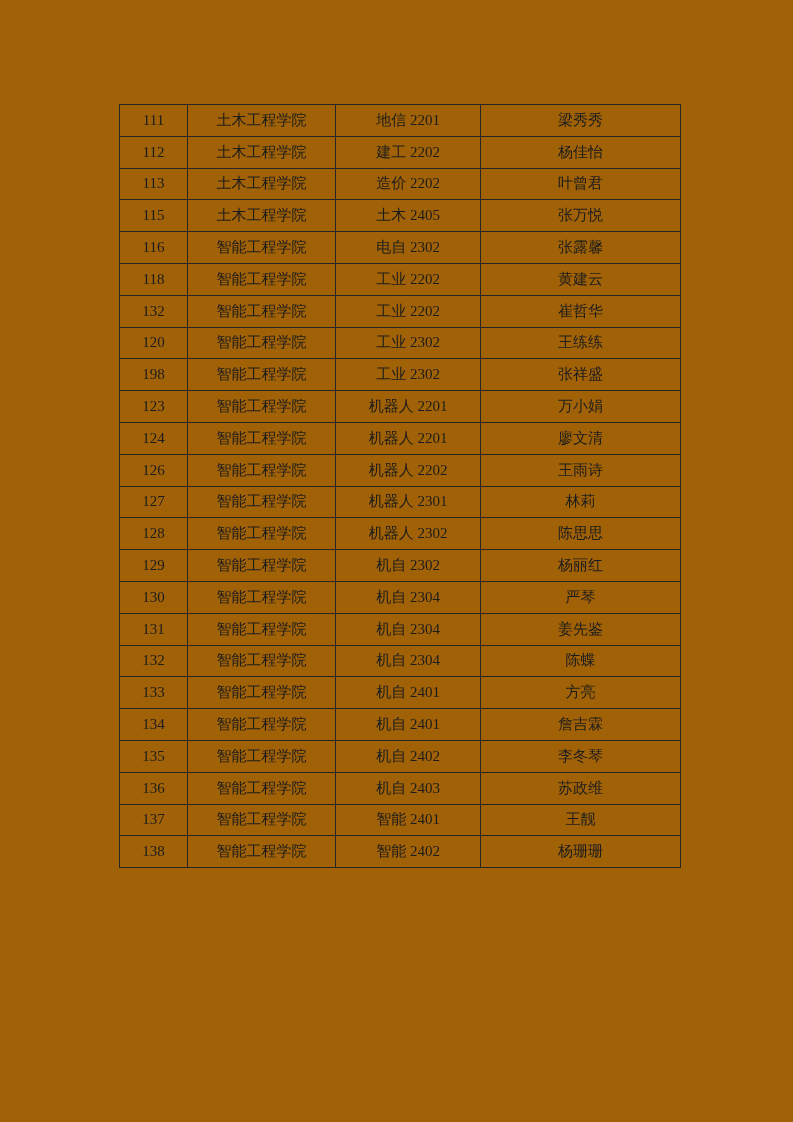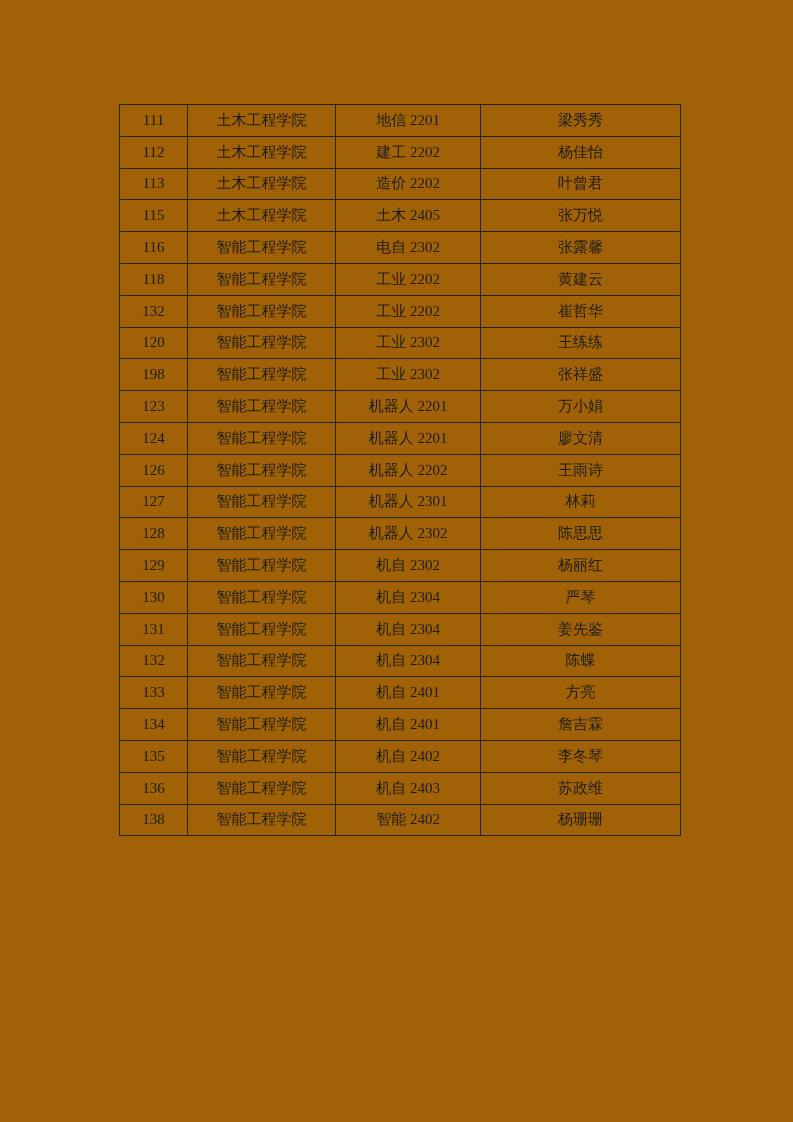--- a/index.html
+++ b/index.html
@@ -185,20 +185,26 @@
           <td>机自 2402</td>
           <td>李冬琴</td>
         </tr>
         <tr>
           <td>136</td>
           <td>智能工程学院</td>
           <td>机自 2403</td>
           <td>苏政维</td>
         </tr>
         <tr>
+          <td>137</td>
+          <td>智能工程学院</td>
+          <td>智能 2401</td>
+          <td>王靓</td>
+        </tr>
+        <tr>
           <td>138</td>
           <td>智能工程学院</td>
           <td>智能 2402</td>
           <td>杨珊珊</td>
         </tr>
       </tbody>
   </table>
 </div>
 
 </body></html>

